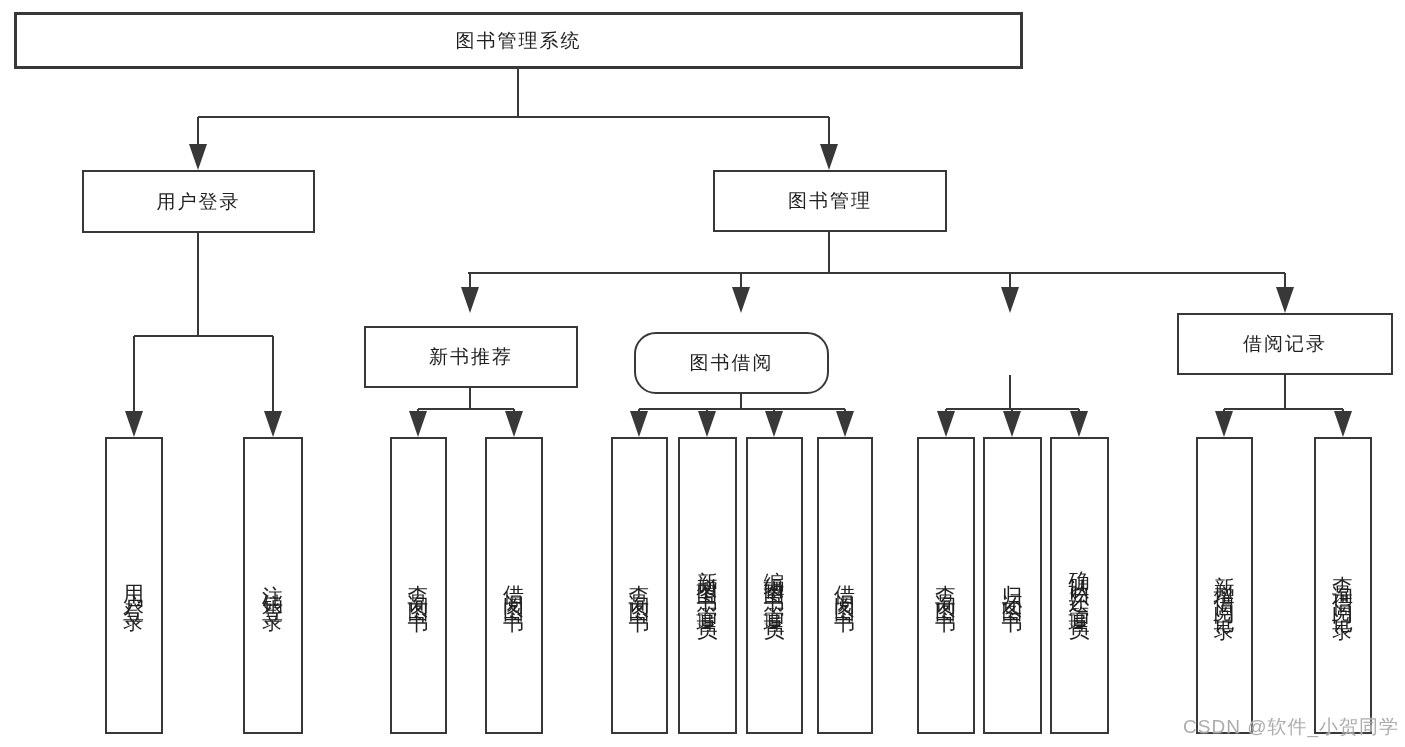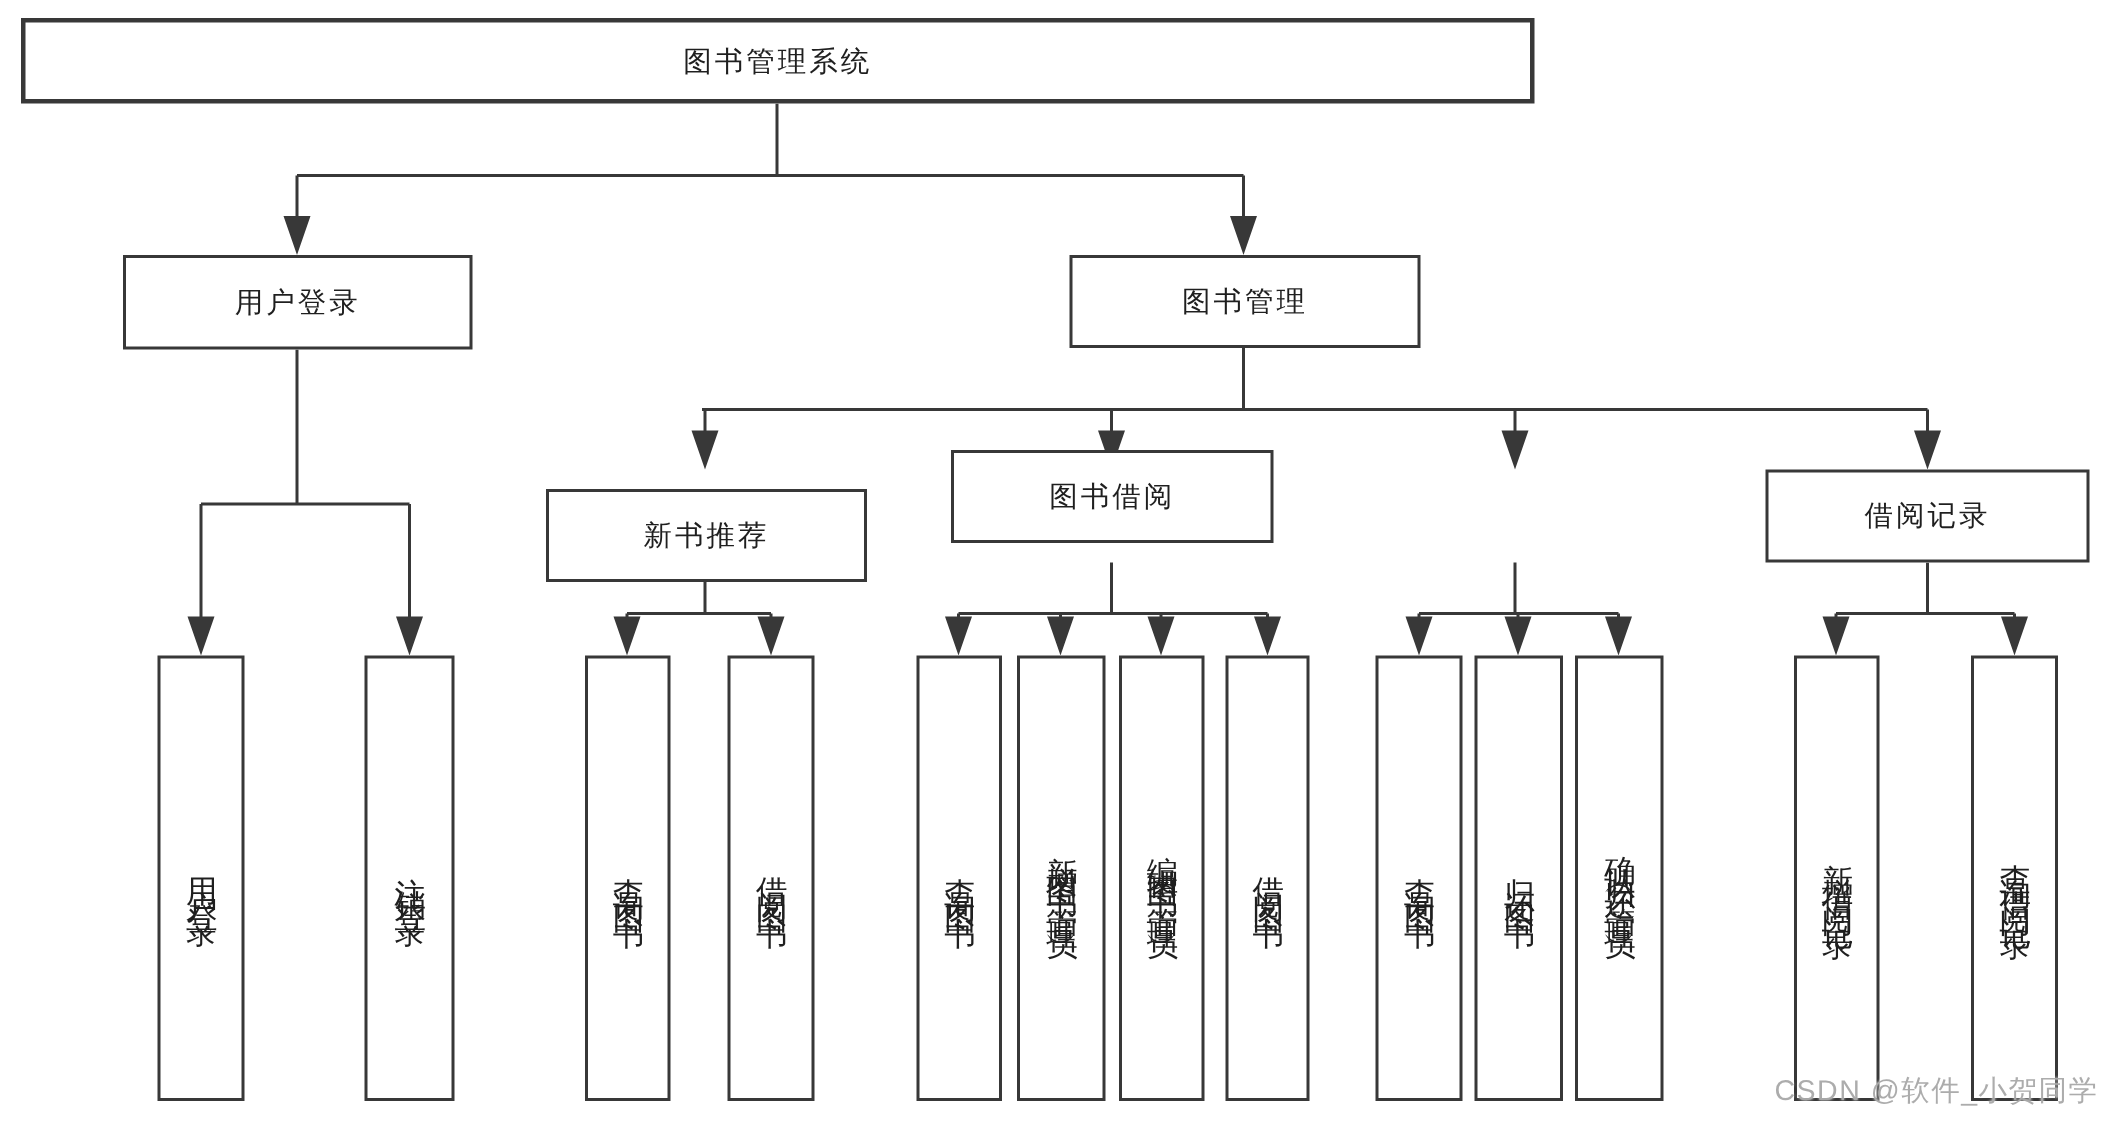--- a/index.html
+++ b/index.html
@@ -80,21 +80,21 @@
              M1070 411 L1088 411 L1079 437 Z M1215 411 L1233 411 L1224 437 Z
              M1334 411 L1352 411 L1343 437 Z" fill="#383838" stroke="none"></path>
   </svg>
 
   <div class="box root-box h-label" style="left:14px; top:12px; width:1009px; height:57px;">图书管理系统</div>
 
   <div class="box h-label" style="left:82px; top:170px; width:233px; height:63px;">用户登录</div>
   <div class="box h-label" style="left:713px; top:170px; width:234px; height:62px;">图书管理</div>
 
   <div class="box h-label" style="left:364px; top:313px; width:214px; height:62px;margin-top:13px;">新书推荐</div>
-  <div class="box h-label" style="left:634px; top:300px; width:215px; height:62px;">图书借阅</div>
+  <div class="box h-label" style="left:634px; top:332px; width:195px; height:62px;border-radius:22px;">图书借阅</div>
   <div class="box h-label" style="left:1177px; top:313px; width:216px; height:62px;">借阅记录</div>
 
   <div class="box leaf" style="left:105px; width:58px;">用户登录</div>
   <div class="box leaf" style="left:243px; width:60px;">注销登录</div>
 
   <div class="box leaf" style="left:390px; width:57px;">查询图书</div>
   <div class="box leaf" style="left:485px; width:58px;">借阅图书</div>
 
   <div class="box leaf" style="left:611px; width:57px;">查询图书</div>
   <div class="box leaf dense" style="left:678px; width:59px;">新增图书（管理员）</div>

